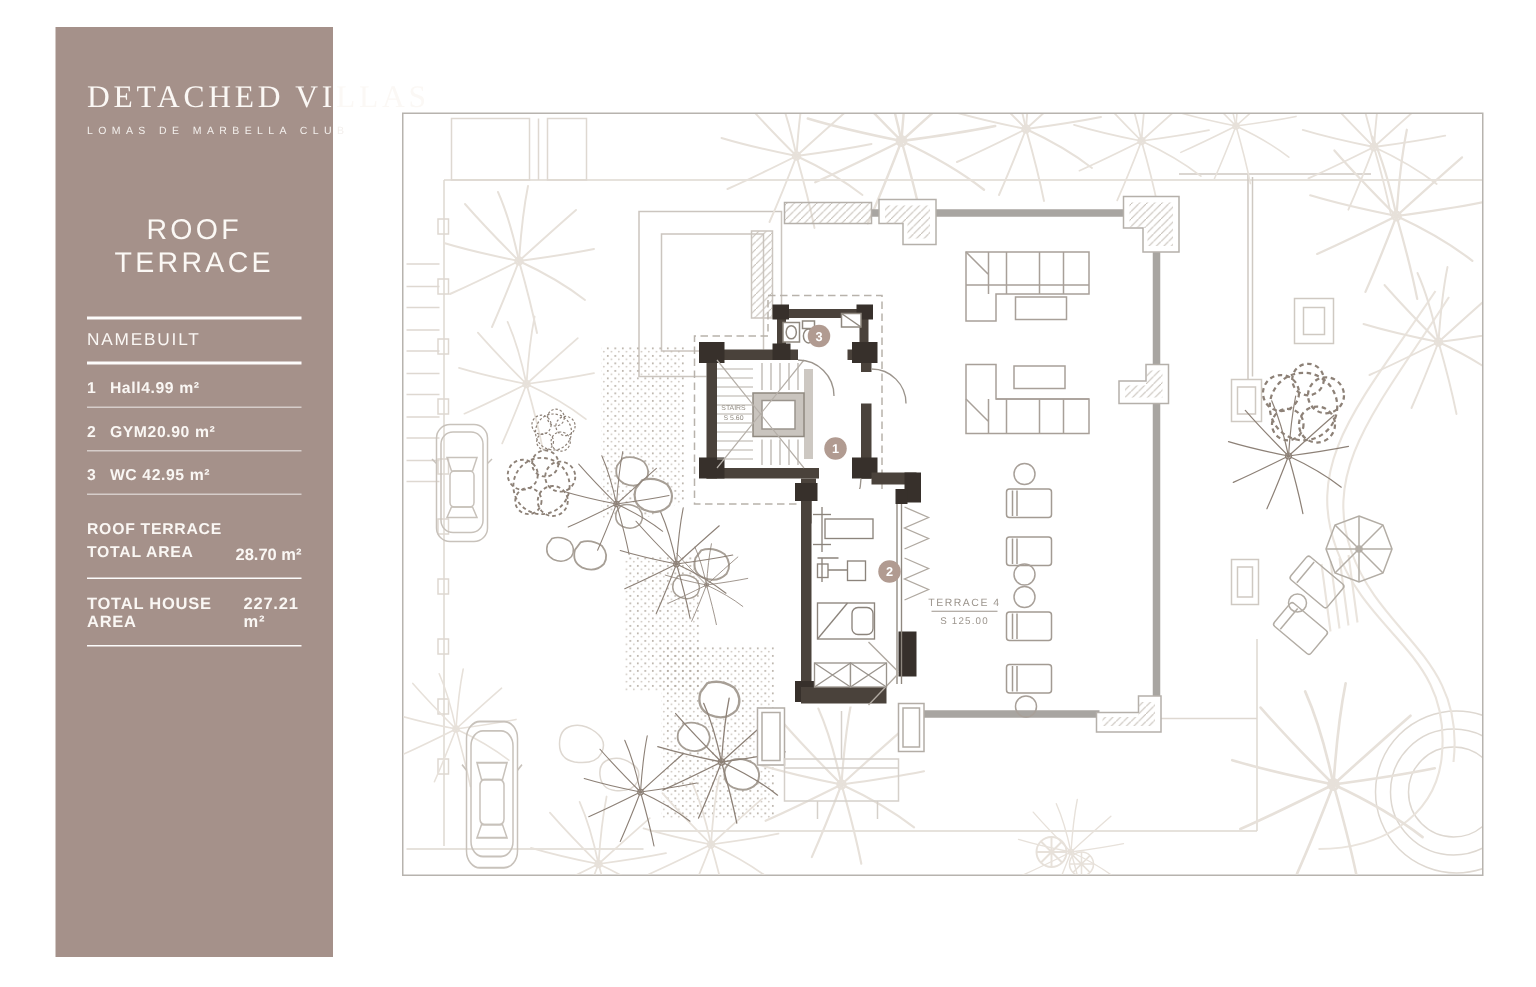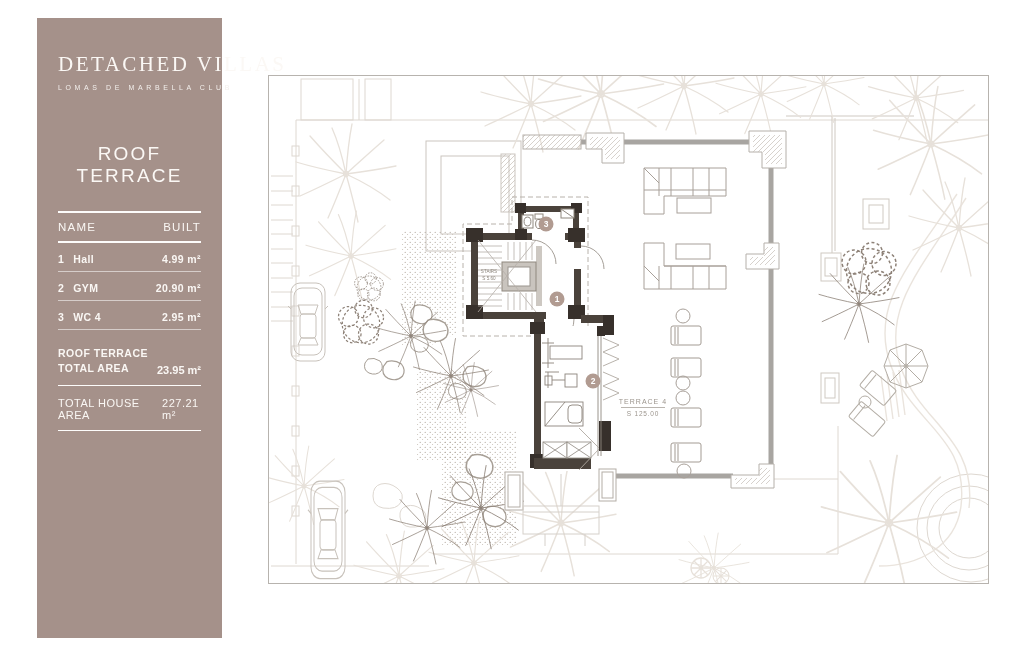--- a/index.html
+++ b/index.html
@@ -8,31 +8,31 @@
   
   .sidebar{position:absolute;left:20px;top:18px;width:185px;height:620px;background:#a5918a;
            color:#faf7f4;box-sizing:border-box;padding:0 21px;margin-left:17px;}
   .brand{margin-top:34px;text-align:center;}
   .brand-title{font-family:"Liberation Serif",serif;font-weight:400;font-size:21px;
                letter-spacing:2.5px;margin:0;color:#fbf8f5;white-space:nowrap;}
   .brand-sub{font-size:7px;letter-spacing:3.6px;margin-top:7px;color:#f3efec;white-space:nowrap;}
   .page-title{margin:52px 0 0 0;text-align:center;font-weight:400;font-size:19px;
               letter-spacing:2.2px;color:#fbf8f5;}
   .tbl{margin-top:24px;font-size:10.5px;}
-  .row{display:flex;justify-content:space-between;align-items:center;}
+  .row{display:flex;justify-content:flex-start;align-items:center;}
   .tbl-head{border-top:2px solid #fdfcfb;border-bottom:2px solid #fdfcfb;
             padding:8px 0;font-size:11.5px;letter-spacing:1.2px;font-weight:400;}
   .tbl-row{border-bottom:1px solid rgba(255,255,255,.55);padding:10px 0 6px 0;font-weight:700;
            letter-spacing:.4px;}
   .tbl-row .nm{display:flex;gap:9px;}
   .sub-block{margin-top:16px;border-bottom:1.5px solid #fdfcfb;padding-bottom:9px;
              display:flex;justify-content:space-between;align-items:flex-end;font-weight:700;}
   .sub-lbl{line-height:1.45;letter-spacing:.5px;}
   .sub-val{font-size:11px;}
-  .total-row{border-bottom:1.5px solid #fdfcfb;padding:11px 0 9px 0;font-weight:400;
+  .total-row{border-bottom:1.5px solid #fdfcfb;padding:11px 0 9px 0;font-weight:700;
              font-size:11px;letter-spacing:.5px;gap:20px;}
   
   .plan-frame{position:absolute;left:268px;top:75px;width:719px;height:507px;
               border:1px solid #b7b3ae;background:#fff;box-sizing:content-box;}
   svg text{font-family:"Liberation Sans",sans-serif;}
   .palm path{fill:none;stroke-linecap:round;}
 </style>
 </head>
 <body>
 
@@ -71,21 +71,21 @@
           <span>WC 4</span>
         </span>
         <span>2.95 m²</span>
       </div>
 
       <div class="sub-block">
         <span class="sub-lbl">
           <span>ROOF TERRACE</span><br>
           <span>TOTAL AREA</span>
         </span>
-        <span class="sub-val">23.95 m²</span>
+        <span class="sub-val">28.70 m²</span>
       </div>
 
       <div class="row total-row">
         <span>TOTAL HOUSE AREA</span>
         <span>227.21 m²</span>
       </div>
     </div>
   </aside>
 
   <div class="plan-frame">

